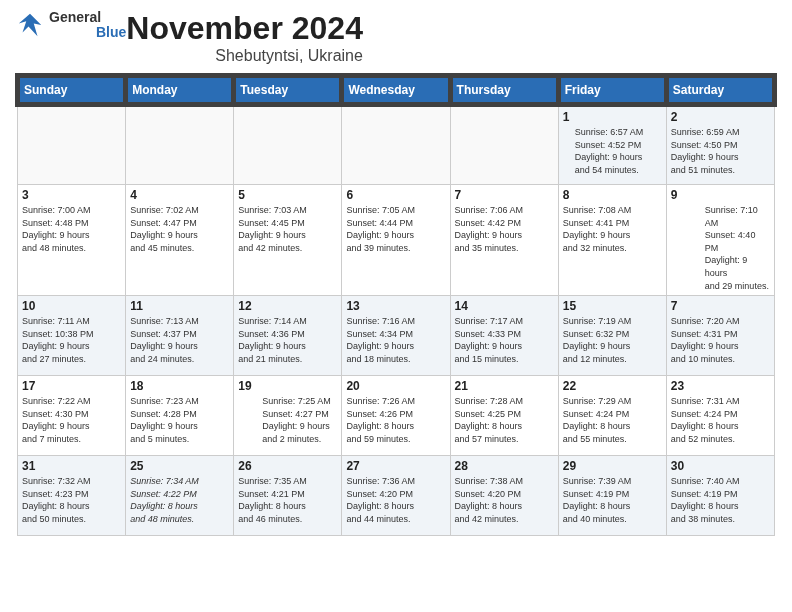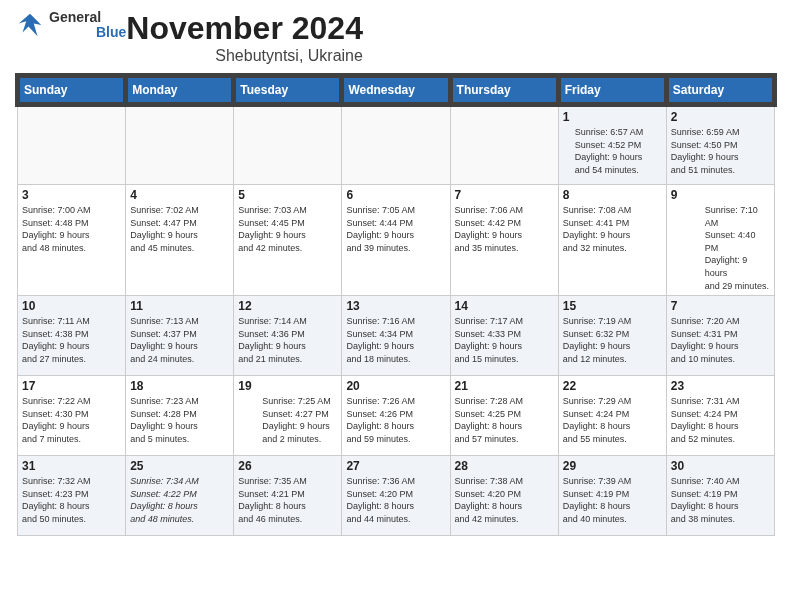--- a/index.html
+++ b/index.html
@@ -197,21 +197,21 @@
             <div class="day-info" style="white-space: pre-line; margin-left: 34px;">Sunrise: 7:10 AM
 Sunset: 4:40 PM
 Daylight: 9 hours
 and 29 minutes.</div>
           </td>
         </tr>
         <tr>
           <td class="shaded">
             <span class="day-num">10</span>
             <div class="day-info" style="white-space: pre-line;">Sunrise: 7:11 AM
-Sunset: 4:38 PM
+Sunset: 10:38 PM
 Daylight: 9 hours
 and 27 minutes.</div>
           </td>
           <td class="shaded">
             <span class="day-num">11</span>
             <div class="day-info" style="white-space: pre-line;">Sunrise: 7:13 AM
 Sunset: 4:37 PM
 Daylight: 9 hours
 and 24 minutes.</div>
           </td>

